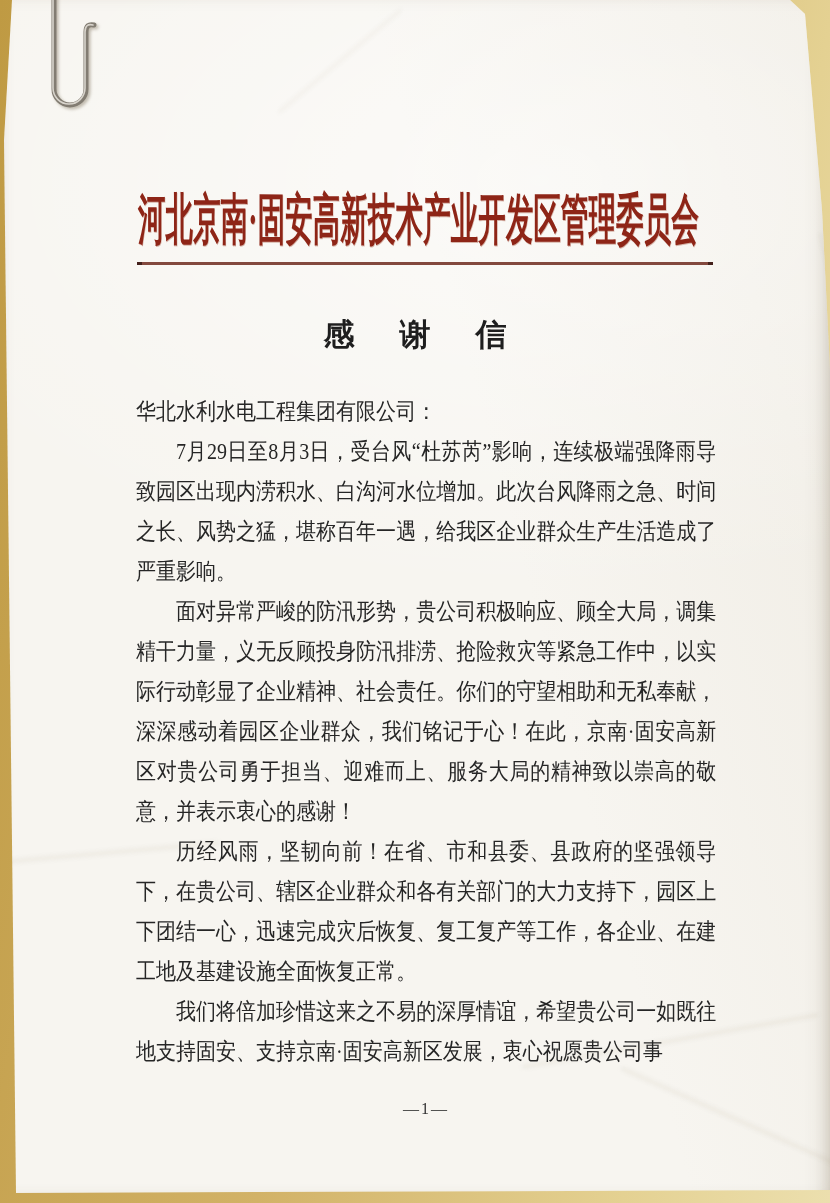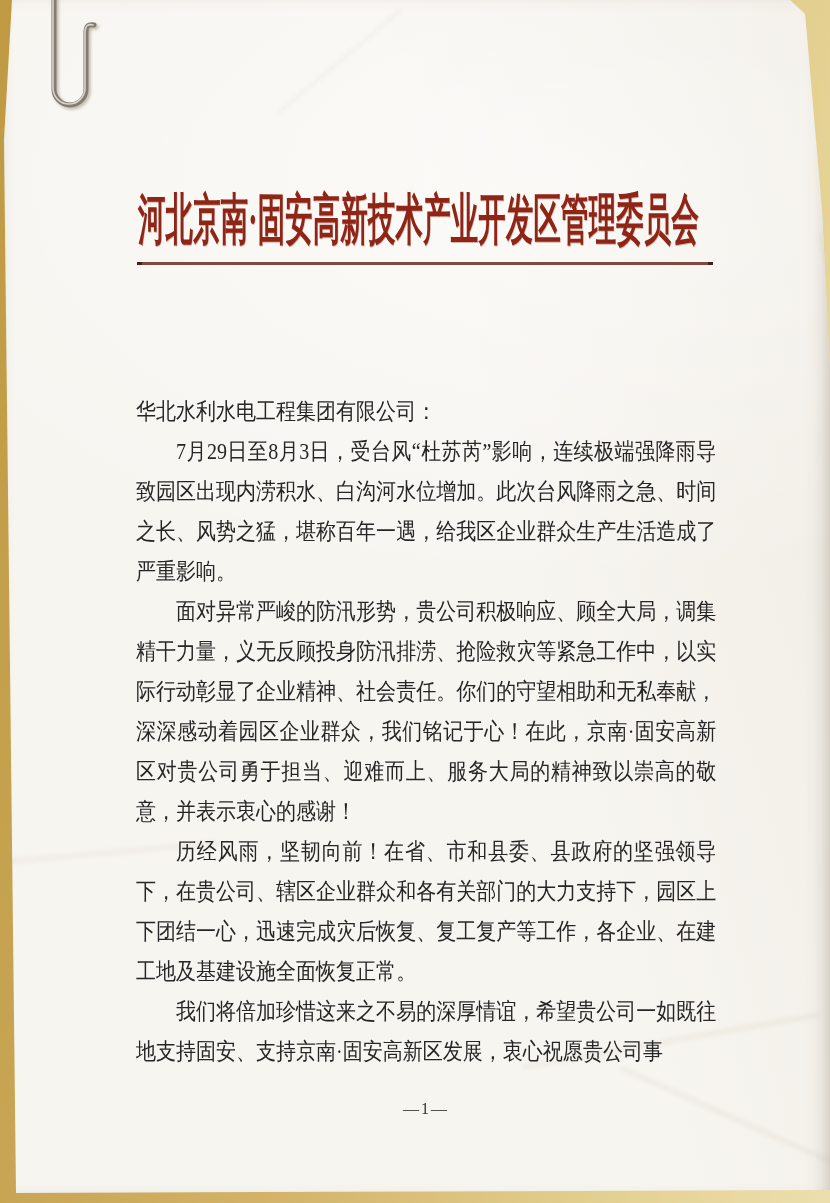--- a/index.html
+++ b/index.html
@@ -52,20 +52,21 @@
     <div class="crease c1"></div>
     <div class="crease c2"></div>
     <div class="crease c3"></div>
     <div class="crease c4"></div>
     <div class="crease c5"></div>
 
     <div class="letterhead">河北京南·固安高新技术产业开发区管理委员会</div>
 
     <div class="rule"></div>
 
+    <h1 class="title">感谢信</h1>
 
     <div class="body-text">
       <p class="salutation">华北水利水电工程集团有限公司：</p>
       <p>7月29日至8月3日，受台风“杜苏芮”影响，连续极端强降雨导致园区出现内涝积水、白沟河水位增加。此次台风降雨之急、时间之长、风势之猛，堪称百年一遇，给我区企业群众生产生活造成了严重影响。</p>
       <p>面对异常严峻的防汛形势，贵公司积极响应、顾全大局，调集精干力量，义无反顾投身防汛排涝、抢险救灾等紧急工作中，以实际行动彰显了企业精神、社会责任。你们的守望相助和无私奉献，深深感动着园区企业群众，我们铭记于心！在此，京南·固安高新区对贵公司勇于担当、迎难而上、服务大局的精神致以崇高的敬意，并表示衷心的感谢！</p>
       <p>历经风雨，坚韧向前！在省、市和县委、县政府的坚强领导下，在贵公司、辖区企业群众和各有关部门的大力支持下，园区上下团结一心，迅速完成灾后恢复、复工复产等工作，各企业、在建工地及基建设施全面恢复正常。</p>
       <p>我们将倍加珍惜这来之不易的深厚情谊，希望贵公司一如既往地支持固安、支持京南·固安高新区发展，衷心祝愿贵公司事</p>
     </div>
 
     <div class="page-number">—1—</div>

